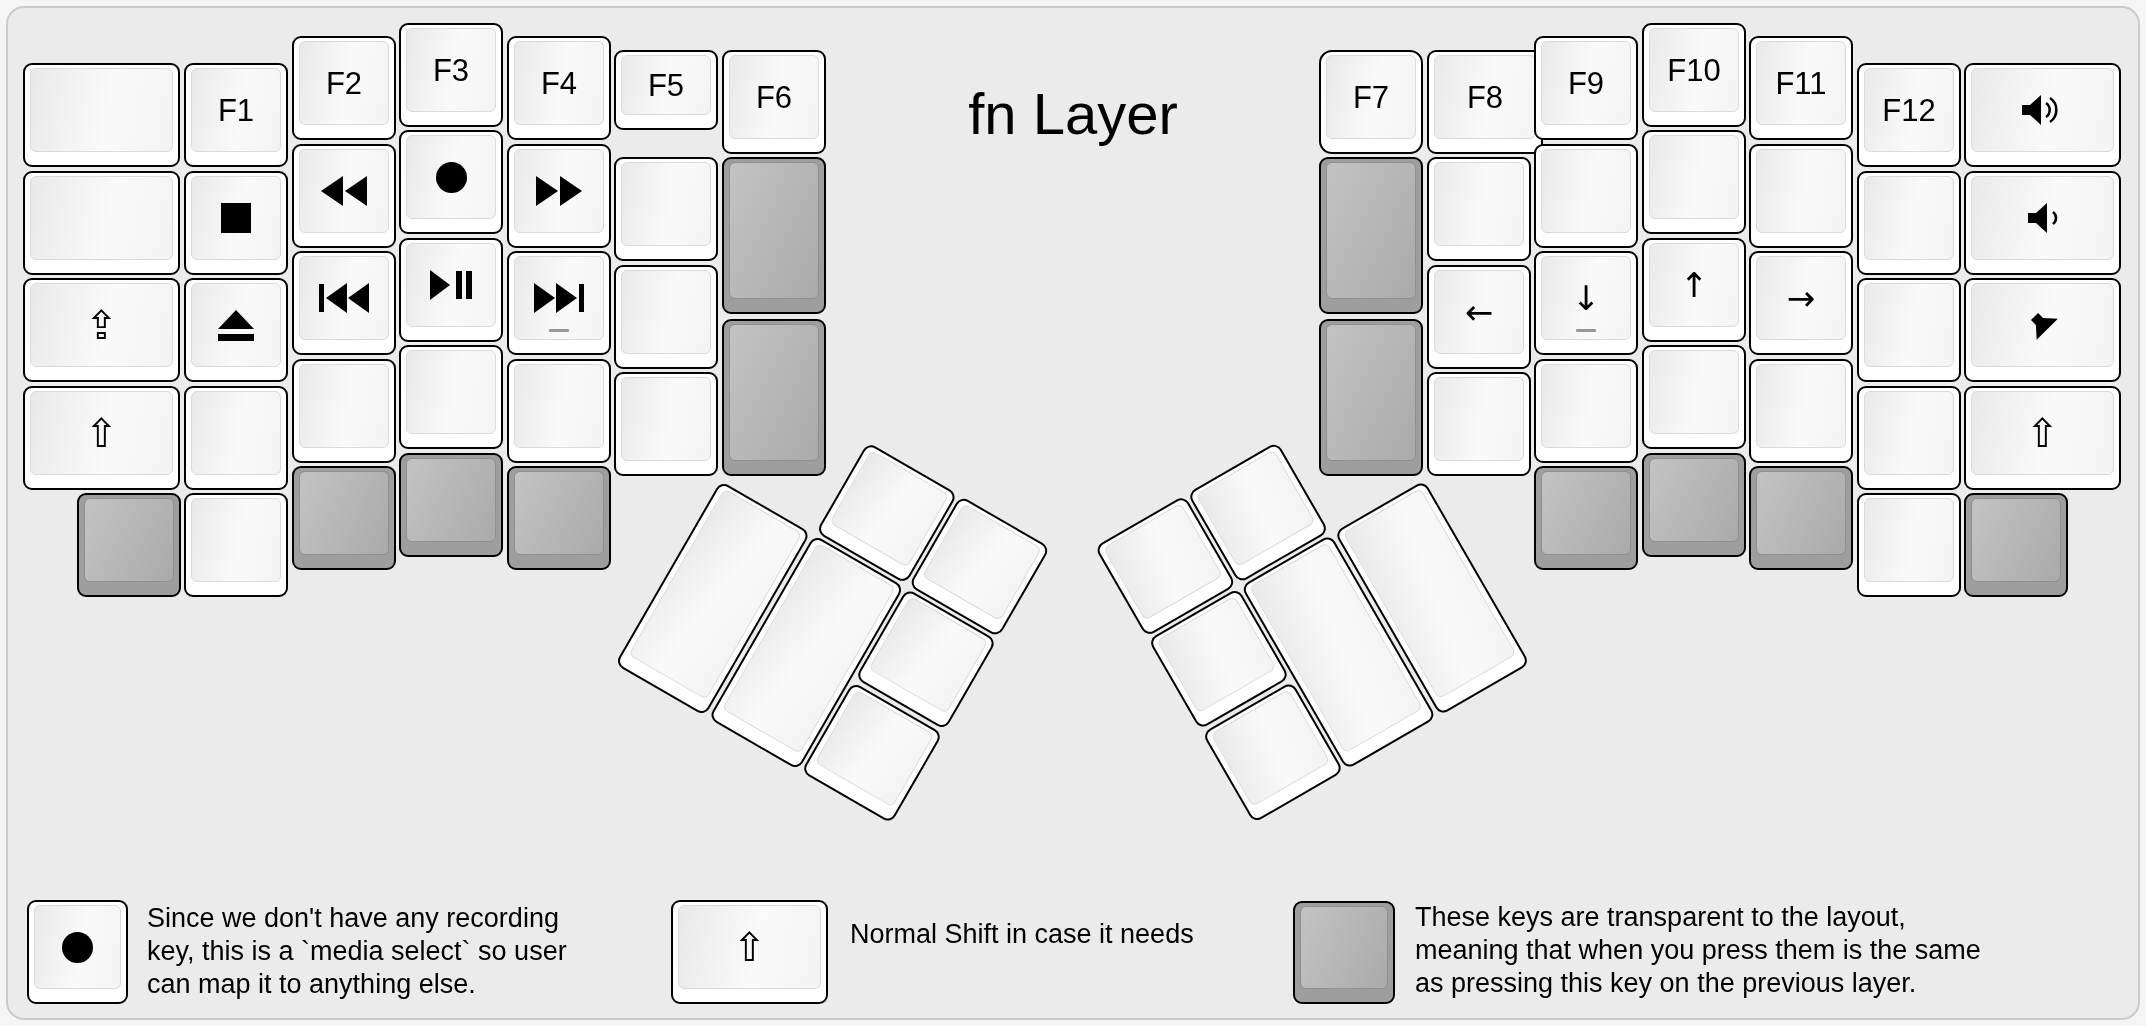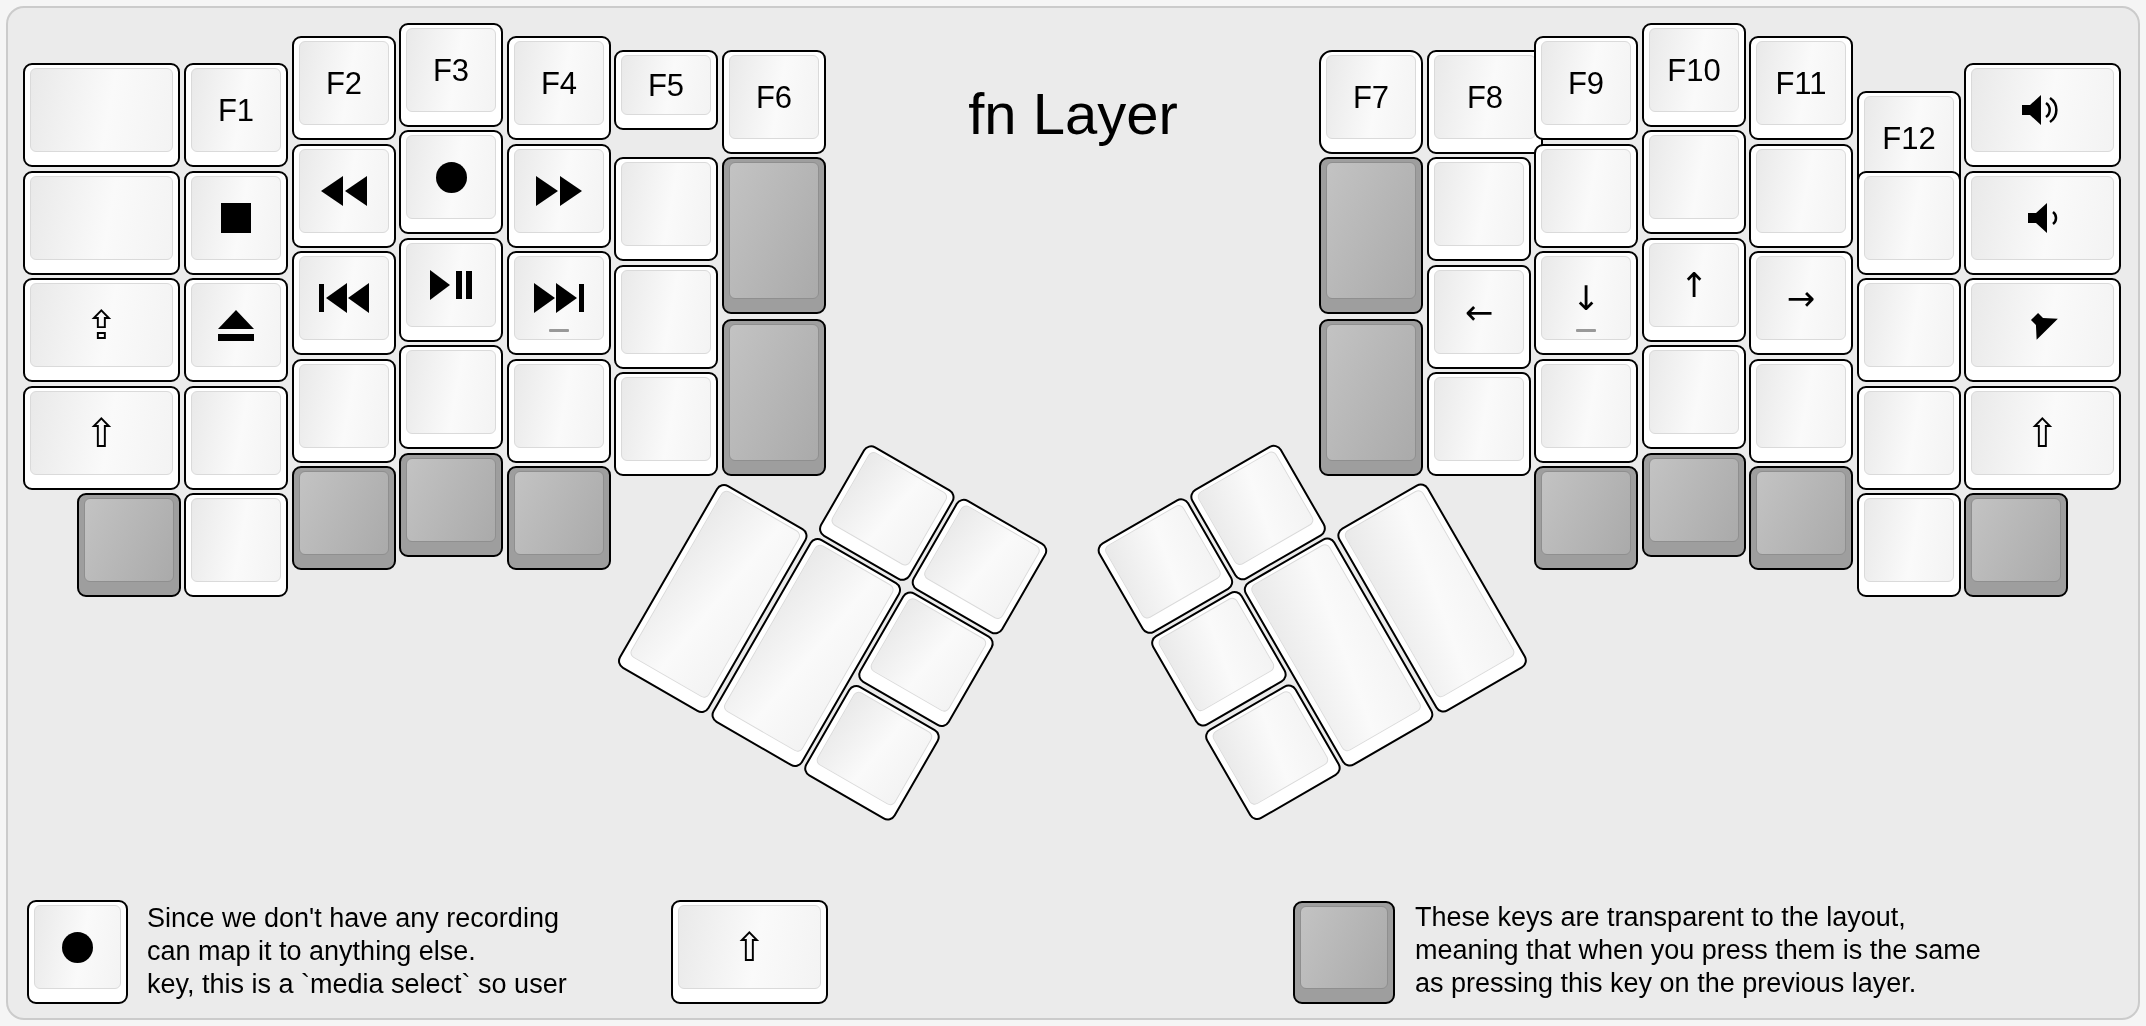--- a/index.html
+++ b/index.html
@@ -289,21 +289,21 @@
       <div class="keytop"></div>
     </div>
     <div class="key" style="left: 1749px; top: 251px; width: 104px; height: 104px;">
       <div class="keytop">
         <span class="sym arrow">→</span>
       </div>
     </div>
     <div class="key" style="left: 1749px; top: 359px; width: 104px; height: 104px;">
       <div class="keytop"></div>
     </div>
-    <div class="key" style="left: 1857px; top: 63px; width: 104px; height: 104px; margin-top: 28px;">
+    <div class="key" style="left: 1857px; top: 63px; width: 104px; height: 104px;">
       <div class="keytop">
         <span class="flabel">F12</span>
       </div>
     </div>
     <div class="key" style="left: 1857px; top: 171px; width: 104px; height: 104px;">
       <div class="keytop"></div>
     </div>
     <div class="key" style="left: 1857px; top: 278px; width: 104px; height: 104px;">
       <div class="keytop"></div>
     </div>
@@ -408,29 +408,30 @@
       <div class="keytop">
         <span class="icon">
           <svg width="33" height="33" viewBox="0 0 33 33">
             <circle cx="16.5" cy="16.5" r="15.5" fill="#000"></circle>
           </svg>
         </span>
       </div>
     </div>
     <div class="legend-text" style="left: 147px; top: 902px;">
       <div>Since we don't have any recording</div>
+      <div>key, this is a `media select` so user</div>
       <div>can map it to anything else.</div>
-      <div>key, this is a `media select` so user</div>
     </div>
     <div class="key" style="left: 671px; top: 900px; width: 157px; height: 104px;">
       <div class="keytop">
         <span class="sym big">⇧</span>
       </div>
     </div>
     <div class="legend-text" style="left: 850px; top: 918px;">
+      <div>Normal Shift in case it needs</div>
     </div>
     <div class="key gray" style="left: 1293px; top: 901px; width: 102px; height: 103px;">
       <div class="keytop"></div>
     </div>
     <div class="legend-text" style="left: 1415px; top: 901px;">
       <div>These keys are transparent to the layout,</div>
       <div>meaning that when you press them is the same</div>
       <div>as pressing this key on the previous layer.</div>
     </div>
   </div>

